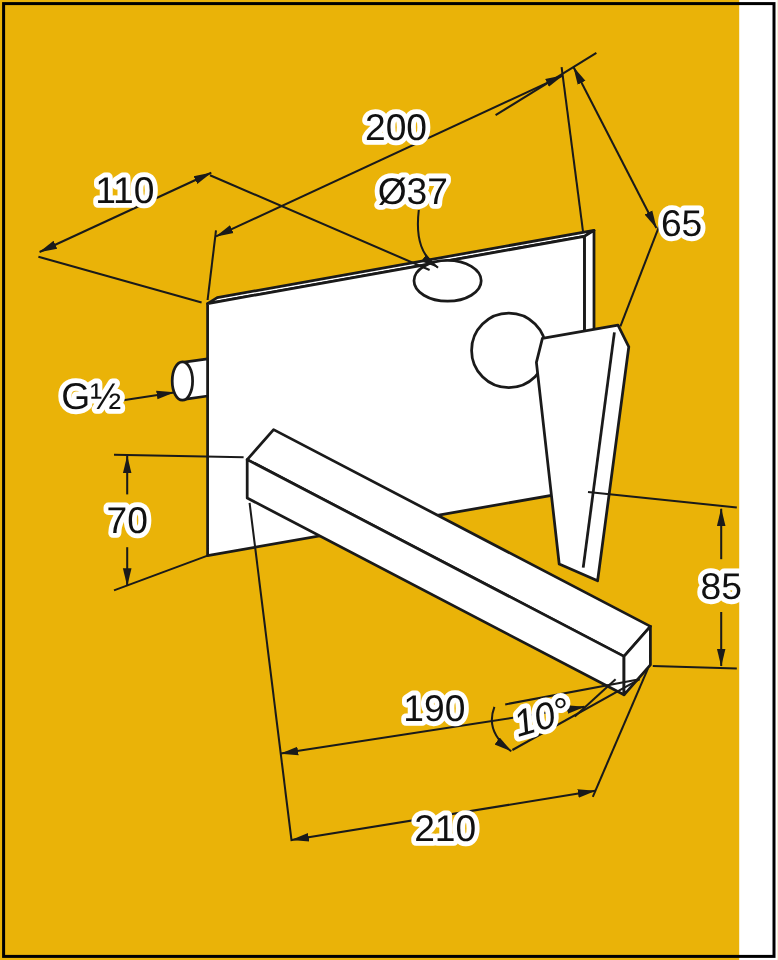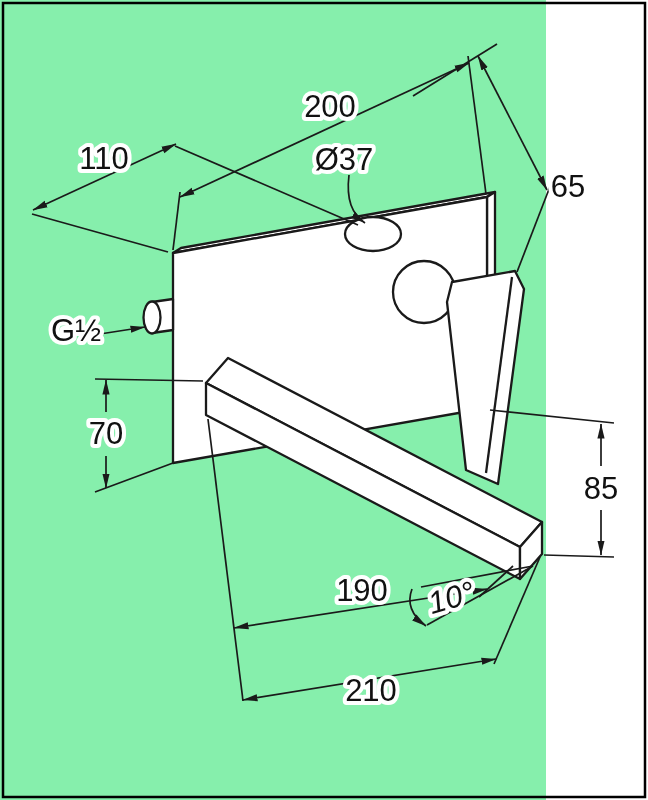--- a/index.html
+++ b/index.html
@@ -1,20 +1,20 @@
 <!DOCTYPE html>
 <html><head>
 <meta charset="utf-8">
 <style>
   html, body { margin: 0; padding: 0; background: #ffffff; }
   .stage {
     position: relative;
-    width: 546px;
+    width: 616px;
     height: 800px;
-    background: #86efac;
+    background: #eab308;
     font-family: "Liberation Sans", sans-serif;
   }
   svg { display: block; }
   .body-line { fill: #ffffff; stroke: #1a1a1a; stroke-width: 2.3; stroke-linejoin: round; }
   .edge-only { fill: none; stroke: #1a1a1a; stroke-width: 2.3; stroke-linejoin: round; }
   .dim  { fill: none; stroke: #1a1a1a; stroke-width: 1.7; }
   .ext  { fill: none; stroke: #1a1a1a; stroke-width: 1.7; }
   .dim-label {
     font-family: "Liberation Sans", sans-serif;
     font-size: 31px;

